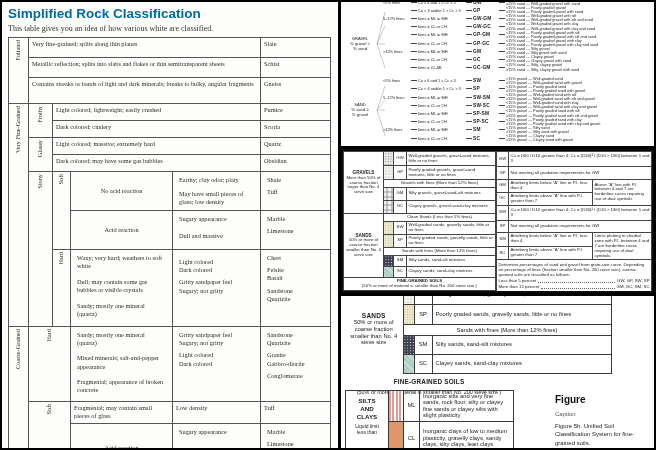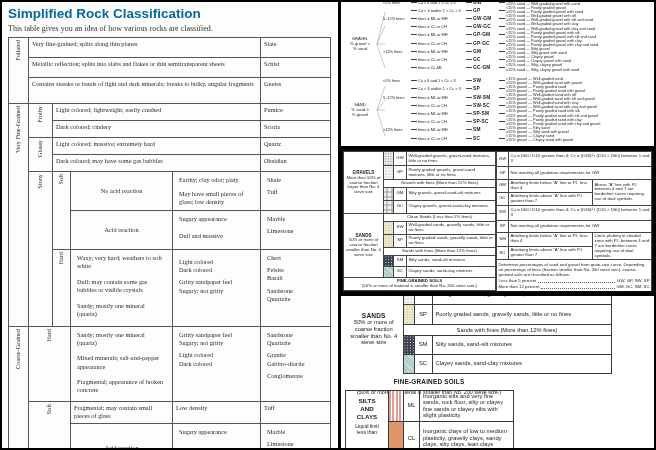--- a/index.html
+++ b/index.html
@@ -93,21 +93,21 @@
   #figure-caption{font-size:6px;line-height:1.4;color:#222;margin:0;}
   .pre{white-space:pre-line;}
 </style>
 </head>
 <body>
 
 <div id="stage">
 
   <section class="panel" id="rock-panel">
     <h1 id="rock-title">Simplified Rock Classification</h1>
-    <p id="rock-subtitle">This table gives you an idea of how various rocks are classified.</p>
+    <p id="rock-subtitle">This table gives you an idea of how various white are classified.</p>
     <table id="rock-table">
       <colgroup>
           <col style="width:20px">
           <col style="width:24px">
           <col style="width:18px">
           <col style="width:102px">
           <col style="width:88px">
           <col style="width:70px">
         </colgroup>
 
@@ -720,15 +720,20 @@
         <td>Inorganic silts and very fine sands, rock flour, silty or clayey fine sands or clayey silts with slight plasticity</td>
       </tr>
       <tr style="height:34px">
         <td class="bswt pat-salmon"></td>
         <td class="bsym">CL</td>
         <td>Inorganic clays of low to medium plasticity, gravelly clays, sandy clays, silty clays, lean clays</td>
       </tr>
     </tbody>
       </table>
 
+    <div id="figure-block">
+      <p id="figure-title">Figure</p>
+      <p id="figure-caption-label">Caption</p>
+      <p id="figure-caption">Figure 5h. Unified Soil Classification System for fine-grained soils.</p>
+    </div>
   </section>
 
 </div>
 
 </body></html>

